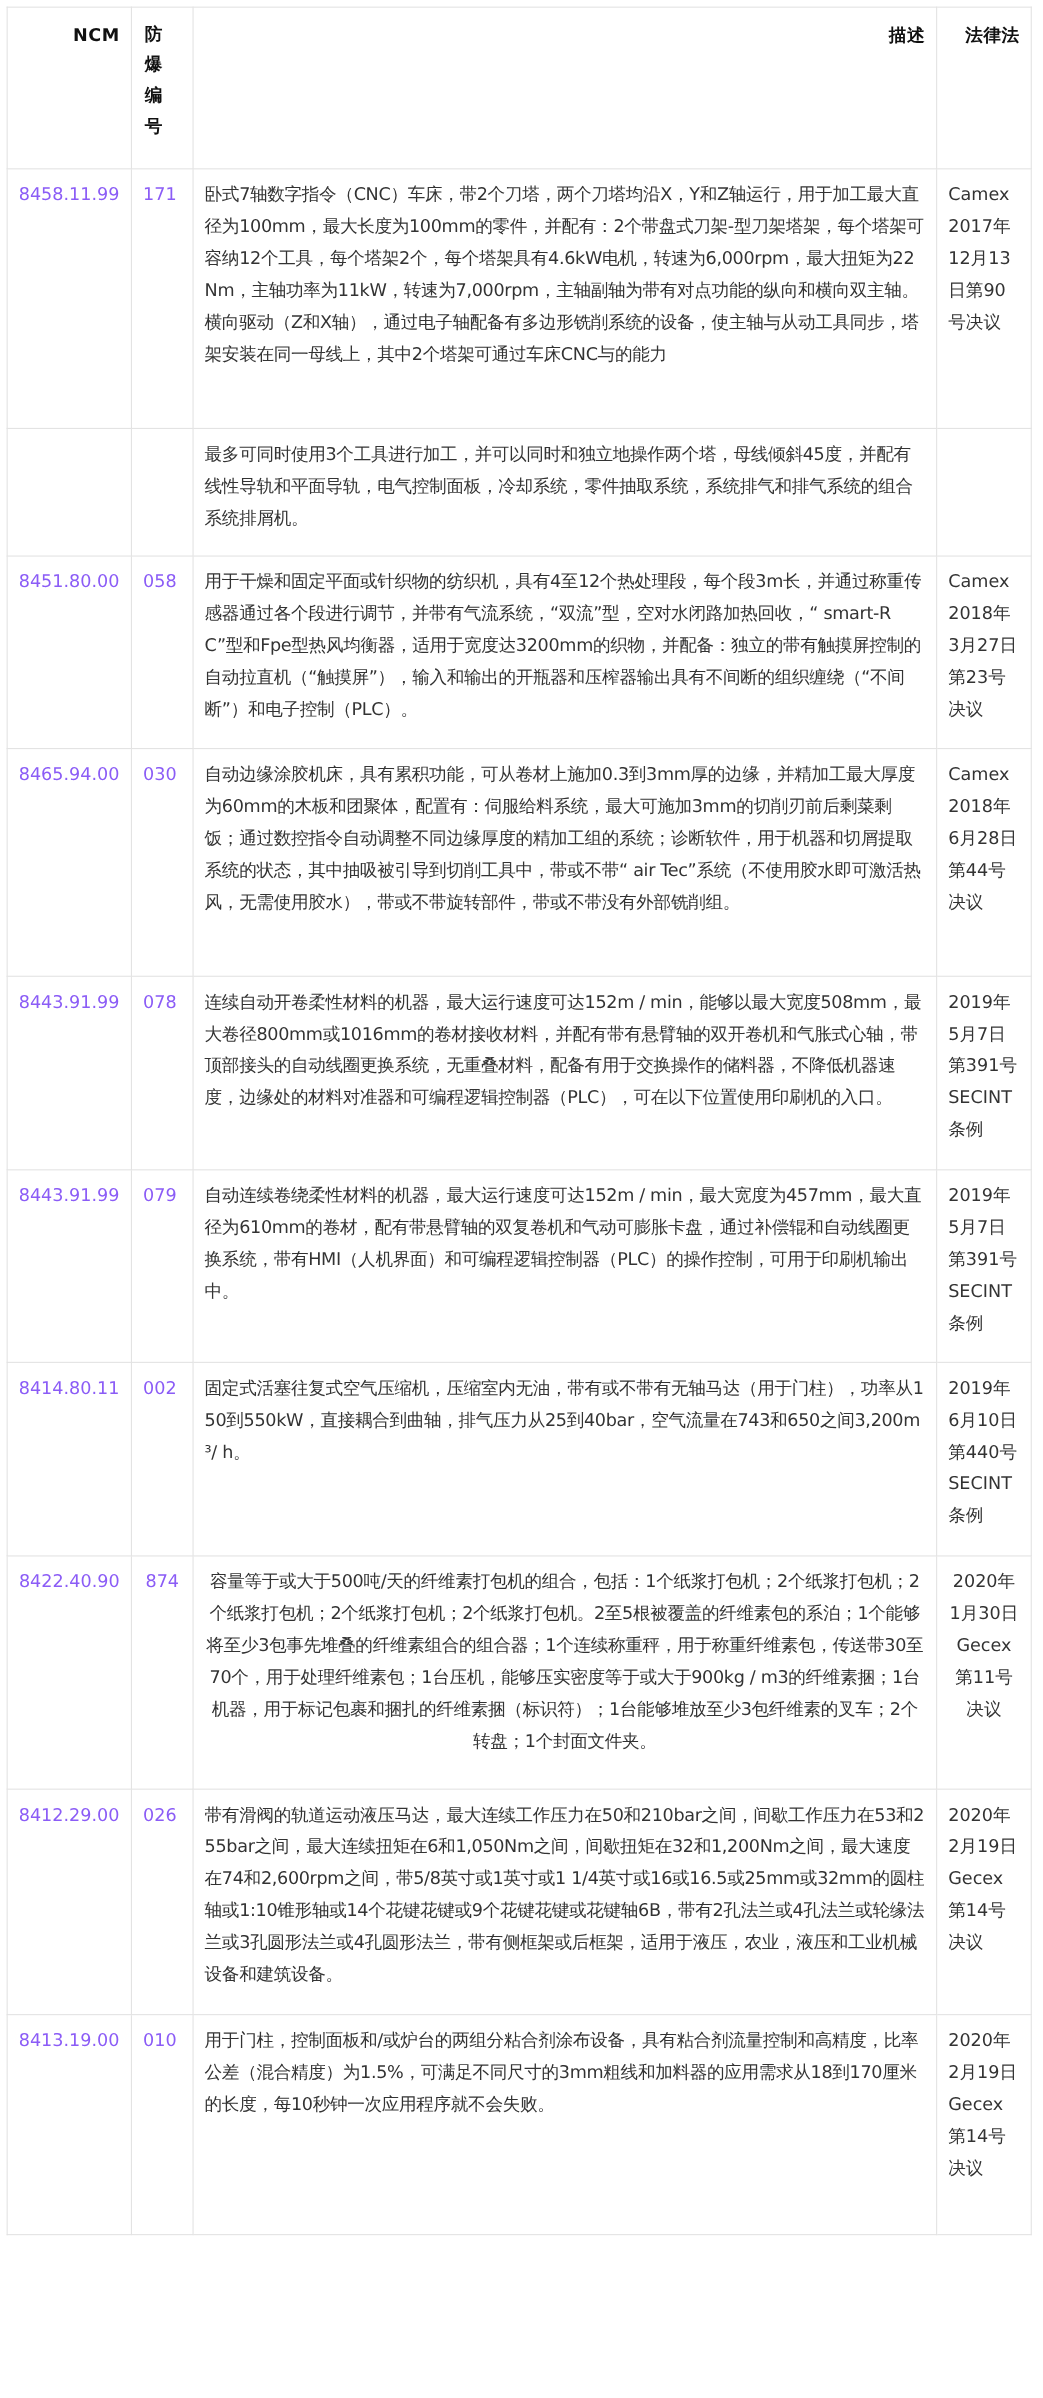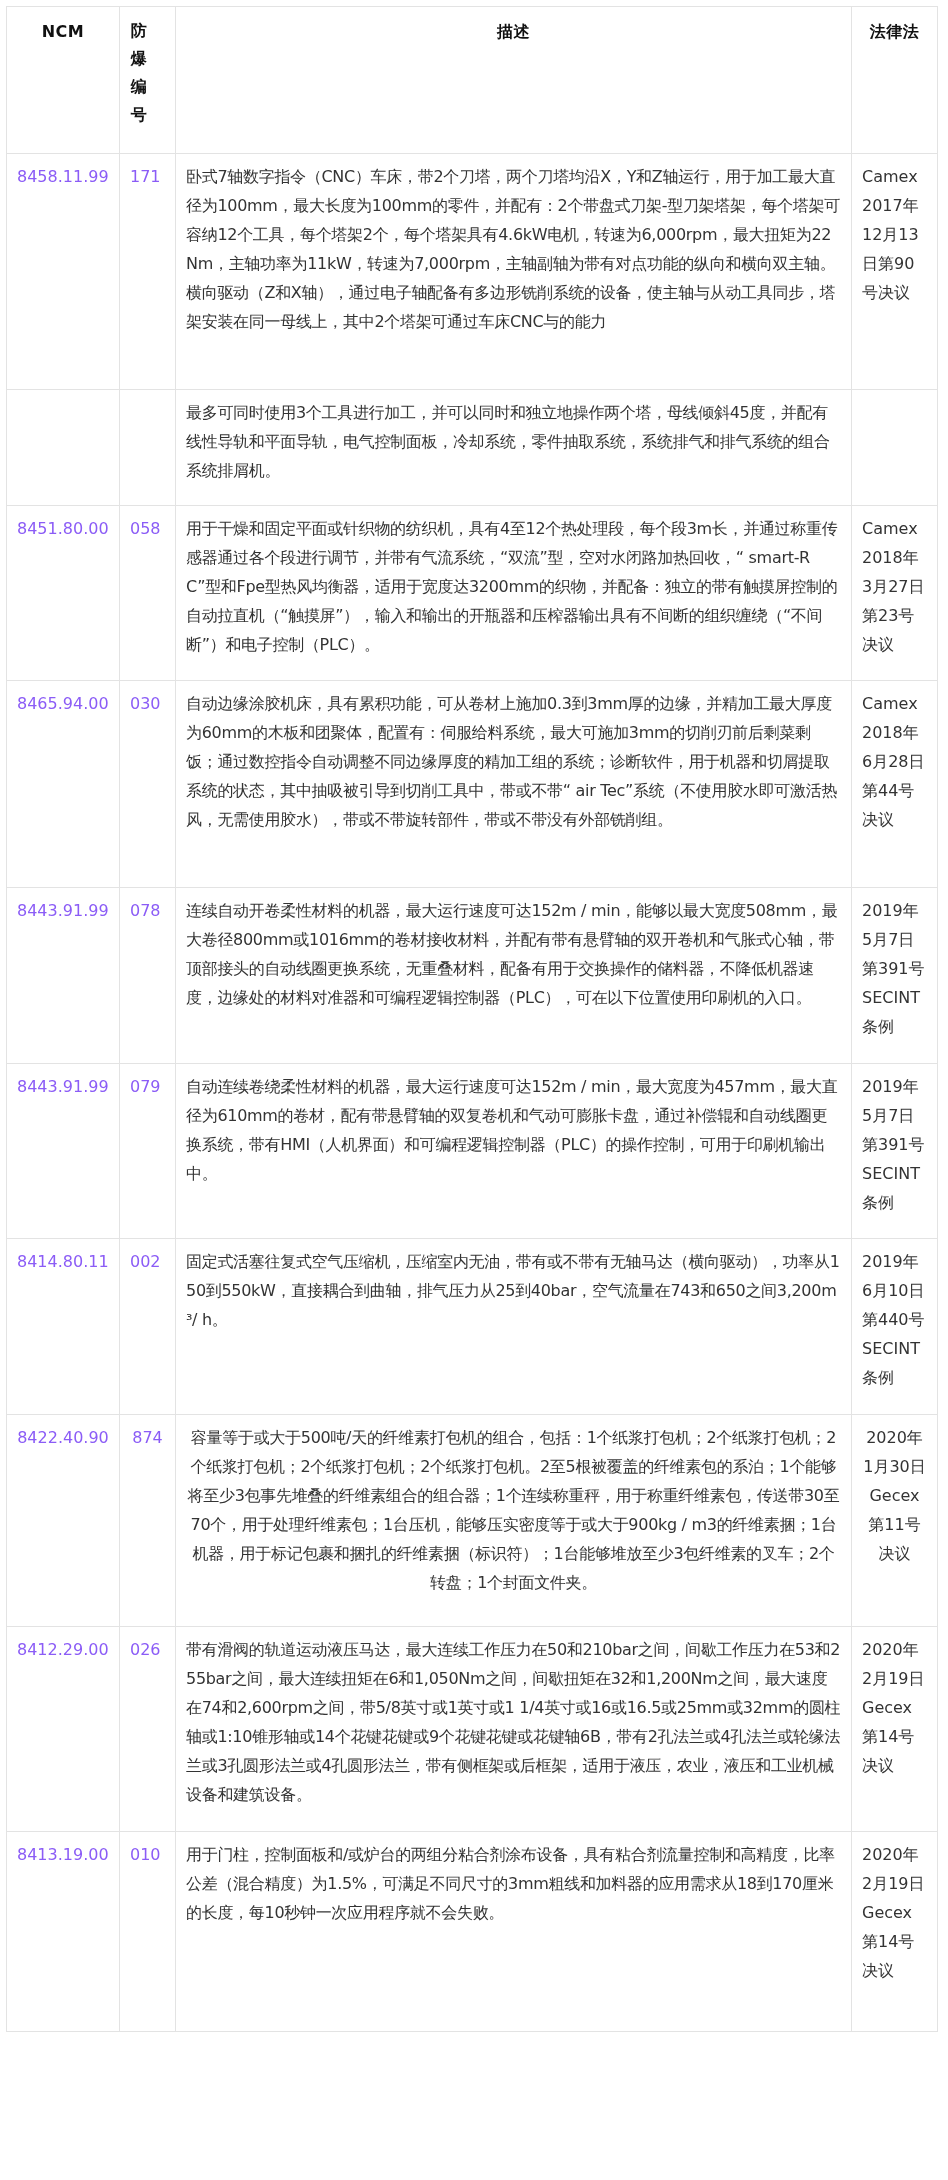--- a/index.html
+++ b/index.html
@@ -31,21 +31,21 @@
   table.ncm-table th,
   table.ncm-table td {
     border: 1px solid #e3e3e3;
     vertical-align: top;
     padding: 8px 10px 0 10px;
     word-break: break-all;
     overflow-wrap: anywhere;
   }
   table.ncm-table th {
     font-weight: bold;
-    text-align: center;
+    text-align: right;
     color: #111111;
     padding-top: 10px;
     letter-spacing: 0.5px;
   }
   col.c-ncm { width: 113px; }
   col.c-num { width: 56px; }
   col.c-desc { width: 676px; }
   col.c-law { width: 86px; }
 
   tr.hdr { height: 147px; }
@@ -108,21 +108,21 @@
       </tr>
       <tr style="height: 175px;">
         <td class="ncm-cell">8443.91.99</td>
         <td class="num-cell">079</td>
         <td class="desc-cell">自动连续卷绕柔性材料的机器，最大运行速度可达152m / min，最大宽度为457mm，最大直径为610mm的卷材，配有带悬臂轴的双复卷机和气动可膨胀卡盘，通过补偿辊和自动线圈更换系统，带有HMI（人机界面）和可编程逻辑控制器（PLC）的操作控制，可用于印刷机输出中。</td>
         <td class="law-cell">2019年5月7日第391号SECINT条例</td>
       </tr>
       <tr style="height: 176px;">
         <td class="ncm-cell">8414.80.11</td>
         <td class="num-cell">002</td>
-        <td class="desc-cell">固定式活塞往复式空气压缩机，压缩室内无油，带有或不带有无轴马达（横向驱动），功率从150到550kW，直接耦合到曲轴，排气压力从25到40bar，空气流量在743和650之间3,200m³/ h。</td>
+        <td class="desc-cell">固定式活塞往复式空气压缩机，压缩室内无油，带有或不带有无轴马达（用于门柱），功率从150到550kW，直接耦合到曲轴，排气压力从25到40bar，空气流量在743和650之间3,200m³/ h。</td>
         <td class="law-cell">2019年6月10日第440号SECINT条例</td>
       </tr>
       <tr style="height: 212px; text-align: center;">
         <td class="ncm-cell">8422.40.90</td>
         <td class="num-cell">874</td>
         <td class="desc-cell">容量等于或大于500吨/天的纤维素打包机的组合，包括：1个纸浆打包机；2个纸浆打包机；2个纸浆打包机；2个纸浆打包机；2个纸浆打包机。2至5根被覆盖的纤维素包的系泊；1个能够将至少3包事先堆叠的纤维素组合的组合器；1个连续称重秤，用于称重纤维素包，传送带30至70个，用于处理纤维素包；1台压机，能够压实密度等于或大于900kg / m3的纤维素捆；1台机器，用于标记包裹和捆扎的纤维素捆（标识符）；1台能够堆放至少3包纤维素的叉车；2个转盘；1个封面文件夹。</td>
         <td class="law-cell">2020年1月30日 Gecex 第11号决议</td>
       </tr>
       <tr style="height: 205px;">
         <td class="ncm-cell">8412.29.00</td>

